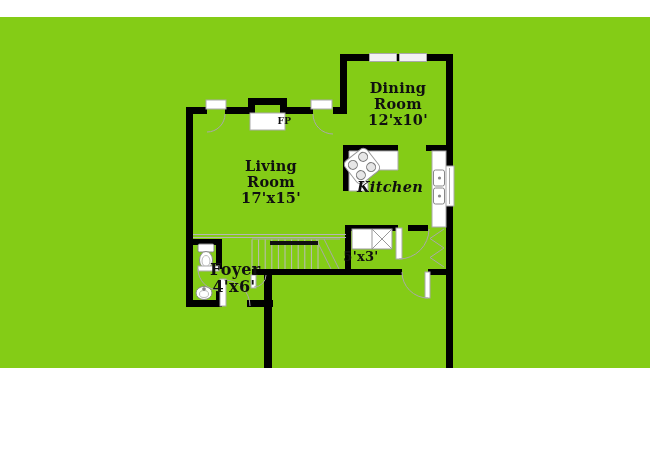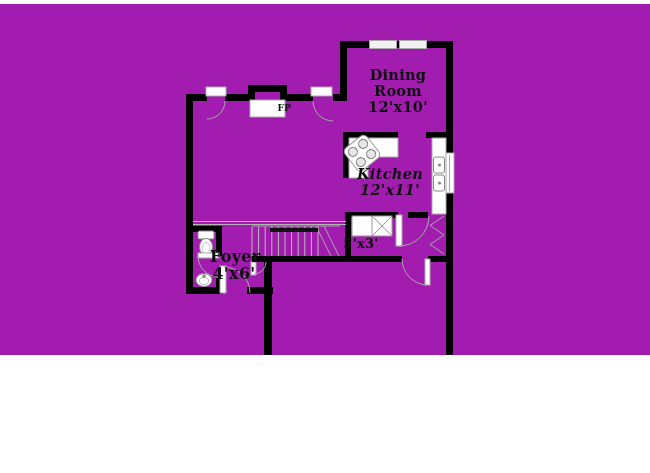--- a/index.html
+++ b/index.html
@@ -1,18 +1,18 @@
 <!DOCTYPE html>
 <html><head>
 <meta charset="utf-8">
 <style>
   html,body{margin:0;padding:0;background:#ffffff;}
   .stage{
-    position:relative;width:650px;height:351px;margin:4px auto;
-    background:#a21caf;overflow:hidden;
+    position:relative;width:650px;height:351px;margin:17px auto;
+    background:#84cc16;overflow:hidden;
     font-family:"DejaVu Serif","Liberation Serif",serif;
   }
   .stage svg{position:absolute;left:0;top:0;}
   .room-label{
     position:absolute;text-align:center;font-weight:bold;color:#101010;
     line-height:1.12;letter-spacing:.3px;font-size:14.5px;
   }
   .room-label .rname{display:block;margin:0 auto;max-width:70px;}
   .room-label .rdims{display:block;}
   .small-label{font-size:16px;line-height:1.05;}
@@ -177,24 +177,27 @@
     <g>
       <rect x="283" y="417" width="152" height="21" fill="#ffffff" stroke="#bbbbbb" stroke-width="1"></rect>
     </g>
   </svg>
 
   <div class="room-label" style="left:352px;top:63px;width:92px;">
     <span class="rname">Dining Room</span>
     <span class="rdims">12'x10'</span>
   </div>
 
+  <div class="room-label" style="left:221px;top:141px;width:100px;">
+    <span class="rname">Living Room</span>
+    <span class="rdims">17'x15'</span>
+  </div>
 
   <div class="room-label" style="left:348px;top:162px;width:84px;font-style:italic;">
     <span class="rname">Kitchen</span>
-    <span class="rdims">12'x11'</span>
   </div>
 
   <div class="room-label small-label" style="left:210px;top:245px;width:48px;">
     <span class="rname">Foyer</span>
     <span class="rdims">4'x6'</span>
   </div>
 
   <div class="room-label mid-label" style="left:335px;top:233px;width:52px;">
     <span class="rdims">5'x3'</span>
   </div>

